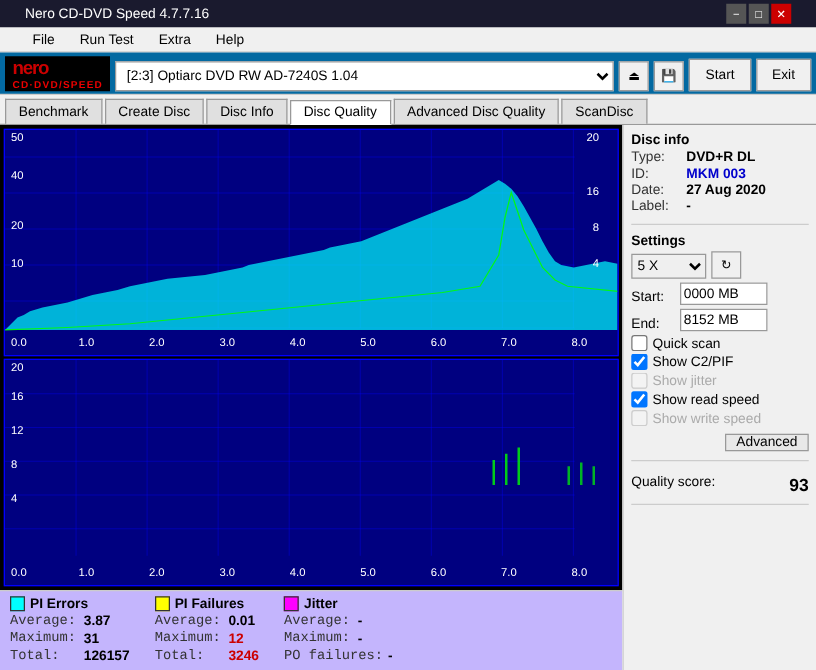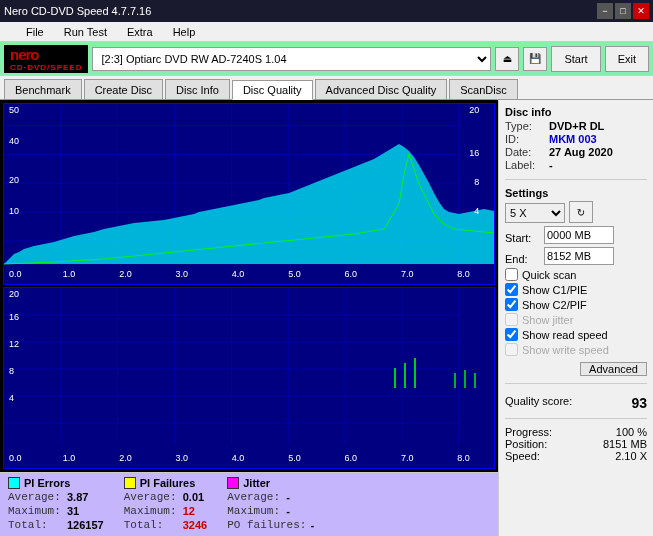--- a/index.html
+++ b/index.html
@@ -12,21 +12,21 @@
       overflow: hidden;
     }
     
     .title-bar {
       background: #1a1a2e;
       color: white;
       display: flex;
       align-items: center;
       justify-content: space-between;
       height: 22px;
-      padding: 0 4px;
+      padding: 0 20px;
       font-size: 11px;
     }
     .title-bar-buttons { display: flex; gap: 2px; }
     .title-btn {
       width: 16px; height: 16px;
       background: #555;
       border: none;
       color: white;
       font-size: 9px;
       cursor: pointer;
@@ -43,24 +43,24 @@
       padding: 0 20px;
       gap: 8px;
     }
     .menu-item {
       padding: 2px 6px;
       cursor: pointer;
       font-size: 11px;
     }
     
     .toolbar {
-      background: #86efac;
+      background: #0369a1;
       border-bottom: 1px solid #ccc;
       display: flex;
-      align-items: center;
+      align-items: flex-end;
       height: 34px;
       padding: 2px 4px;
       gap: 4px;
     }
     .nero-logo {
       background: #000;
       color: #fff;
       font-size: 13px;
       font-weight: bold;
       padding: 2px 6px;
@@ -532,24 +532,20 @@
       <div class="settings-row">
         <span style="min-width:35px;font-size:11px;">End:</span>
         <input class="input-field" type="text" value="8152 MB" style="">
       </div>
       <div class="checkbox-row">
         <input type="checkbox" style="">
         <span>Quick scan</span>
       </div>
       <div class="checkbox-row">
         <input type="checkbox" checked="" style="">
-        <span>Show C1/PIE</span>
-      </div>
-      <div class="checkbox-row">
-        <input type="checkbox" checked="" style="">
         <span>Show C2/PIF</span>
       </div>
       <div class="checkbox-row">
         <input type="checkbox" disabled="" style="">
         <span style="color:#aaa;">Show jitter</span>
       </div>
       <div class="checkbox-row">
         <input type="checkbox" checked="" style="">
         <span>Show read speed</span>
       </div>
@@ -566,28 +562,14 @@
 
     <div>
       <div class="quality-row">
         <span>Quality score:</span>
         <span class="quality-value">93</span>
       </div>
     </div>
 
     <hr class="panel-divider">
 
-    <div>
-      <div class="progress-row">
-        <span>Progress:</span>
-        <span>100 %</span>
-      </div>
-      <div class="progress-row">
-        <span>Position:</span>
-        <span>8151 MB</span>
-      </div>
-      <div class="progress-row">
-        <span>Speed:</span>
-        <span>2.10 X</span>
-      </div>
-    </div>
   </div>
 </div>
 
 </body></html>

